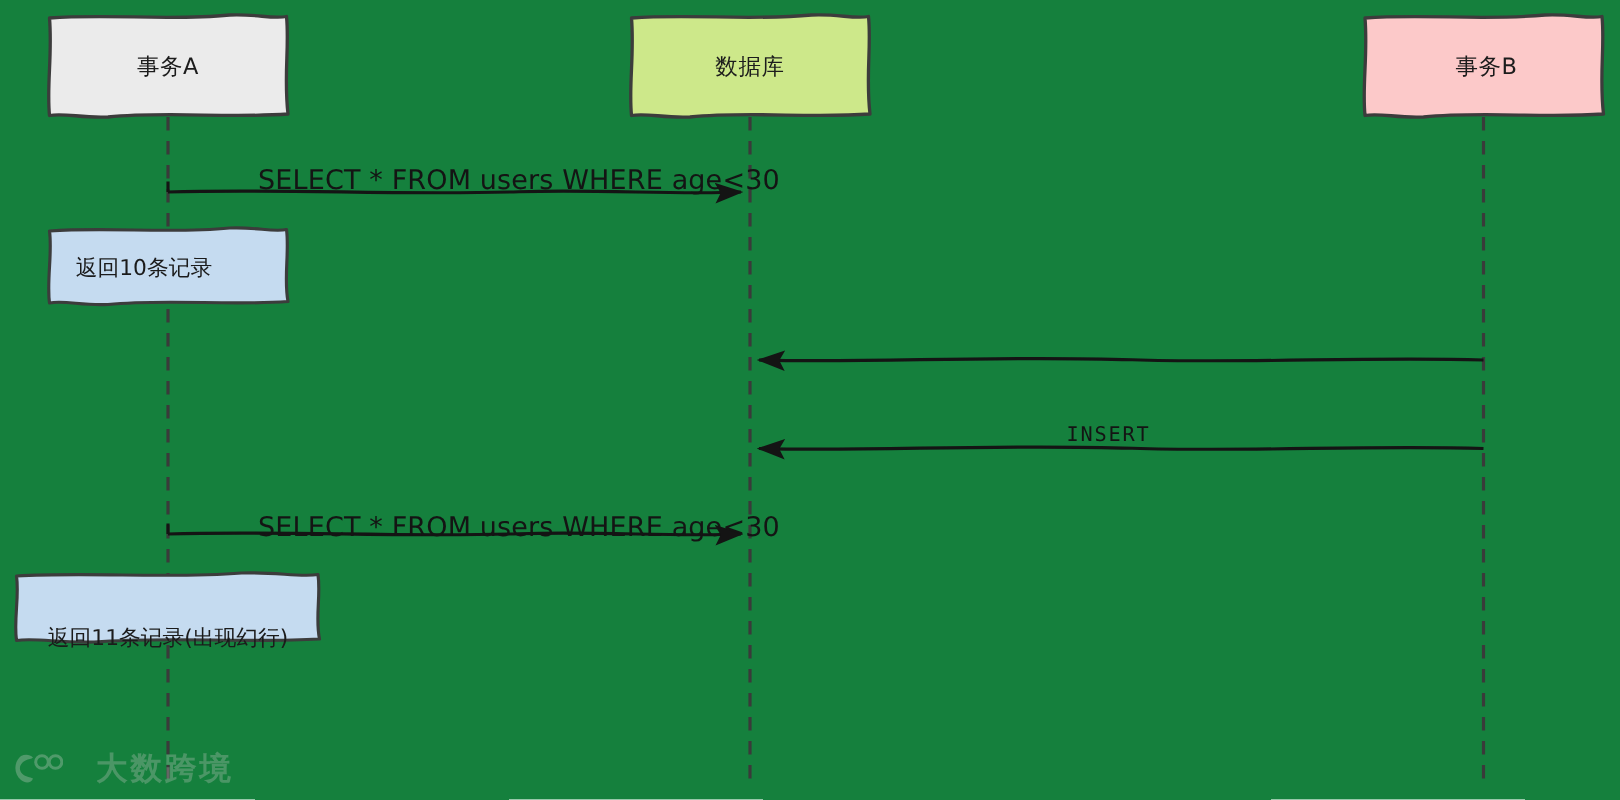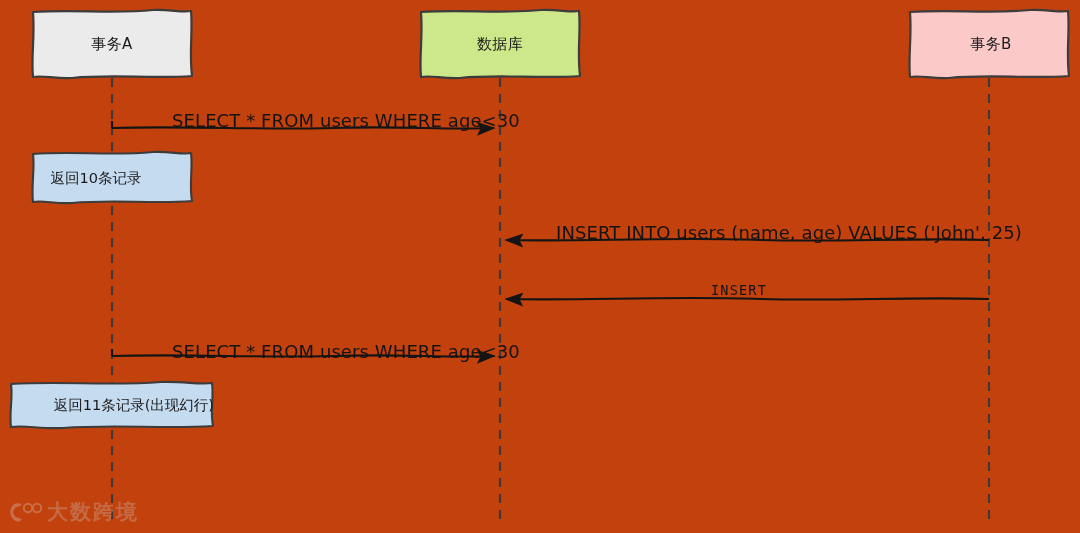--- a/index.html
+++ b/index.html
@@ -4,21 +4,21 @@
 <style>
   html, body {
     margin: 0;
     padding: 0;
     background: #ffffff;
   }
   #canvas {
     position: relative;
     width: 1080px;
     height: 533px;
-    background: #c2410c;
+    background: #15803d;
     overflow: hidden;
     font-family: "DejaVu Sans", sans-serif;
   }
   #canvas svg.layer {
     position: absolute;
     left: 0;
     top: 0;
     width: 1080px;
     height: 533px;
   }
@@ -51,21 +51,21 @@
     font-family: "DejaVu Sans Mono", monospace;
     font-size: 13.5px;
     letter-spacing: 1.2px;
   }
   .watermark {
     position: absolute;
     left: 8px;
     top: 498px;
     display: flex;
     align-items: center;
-    gap: 5px;
+    gap: 22px;
     opacity: 0.30;
     pointer-events: none;
   }
   .watermark .wm-text {
     font-family: "DejaVu Sans", sans-serif;
     font-size: 21px;
     font-weight: bold;
     color: #c9c9c4;
     letter-spacing: 2px;
   }
@@ -141,24 +141,23 @@
       <path d="M 112 356 C 190 353.5, 268 358.5, 346 355.8 C 400 354, 450 358, 494 356" stroke="#141414" stroke-width="2.1" fill="none" marker-end="url(#arrow-right)"></path>
       <path d="M 112 349 L 112 356" stroke="#141414" stroke-width="2.1"></path>
     </g>
   </svg>
 
   <div class="box-label" style="left:32px; top:35px; width:160px;">事务A</div>
   <div class="box-label" style="left:420px; top:35px; width:160px;">数据库</div>
   <div class="box-label" style="left:909px; top:35px; width:164px;">事务B</div>
 
   <div class="note-label" style="left:32px; top:169px; width:128px;">返回10条记录</div>
-  <div class="note-label" style="left:10px; top:396px; width:204px;text-align:right;">返回11条记录(出现幻行)</div>
+  <div class="note-label" style="left:10px; top:416px; width:204px;">返回11条记录(出现幻行)</div>
 
   <div class="msg-label" style="left:172px; top:110px;">SELECT * FROM users WHERE age&lt;30</div>
-  <div class="msg-label" style="left:556px; top:222px;">INSERT INTO users (name, age) VALUES ('John', 25)</div>
   <div class="msg-label mono" style="left:711px; top:282px;">INSERT</div>
   <div class="msg-label" style="left:172px; top:341px;">SELECT * FROM users WHERE age&lt;30</div>
 
   <div class="watermark">
     <svg width="34" height="24" viewBox="0 0 34 24">
       <path d="M 6 4 C 1 8, 1 16, 6 20 C 9 22.5, 13 22, 14 19 C 12 18, 9 18, 7 16
                C 4 13, 5 9, 9 7 C 11 6, 13 6, 14 5 C 12 3, 9 2.5, 6 4 Z" fill="#d6d6d1"></path>
       <circle cx="20" cy="8" r="4.2" fill="none" stroke="#d6d6d1" stroke-width="2"></circle>
       <circle cx="29" cy="8" r="4.2" fill="none" stroke="#d6d6d1" stroke-width="2"></circle>
     </svg>

